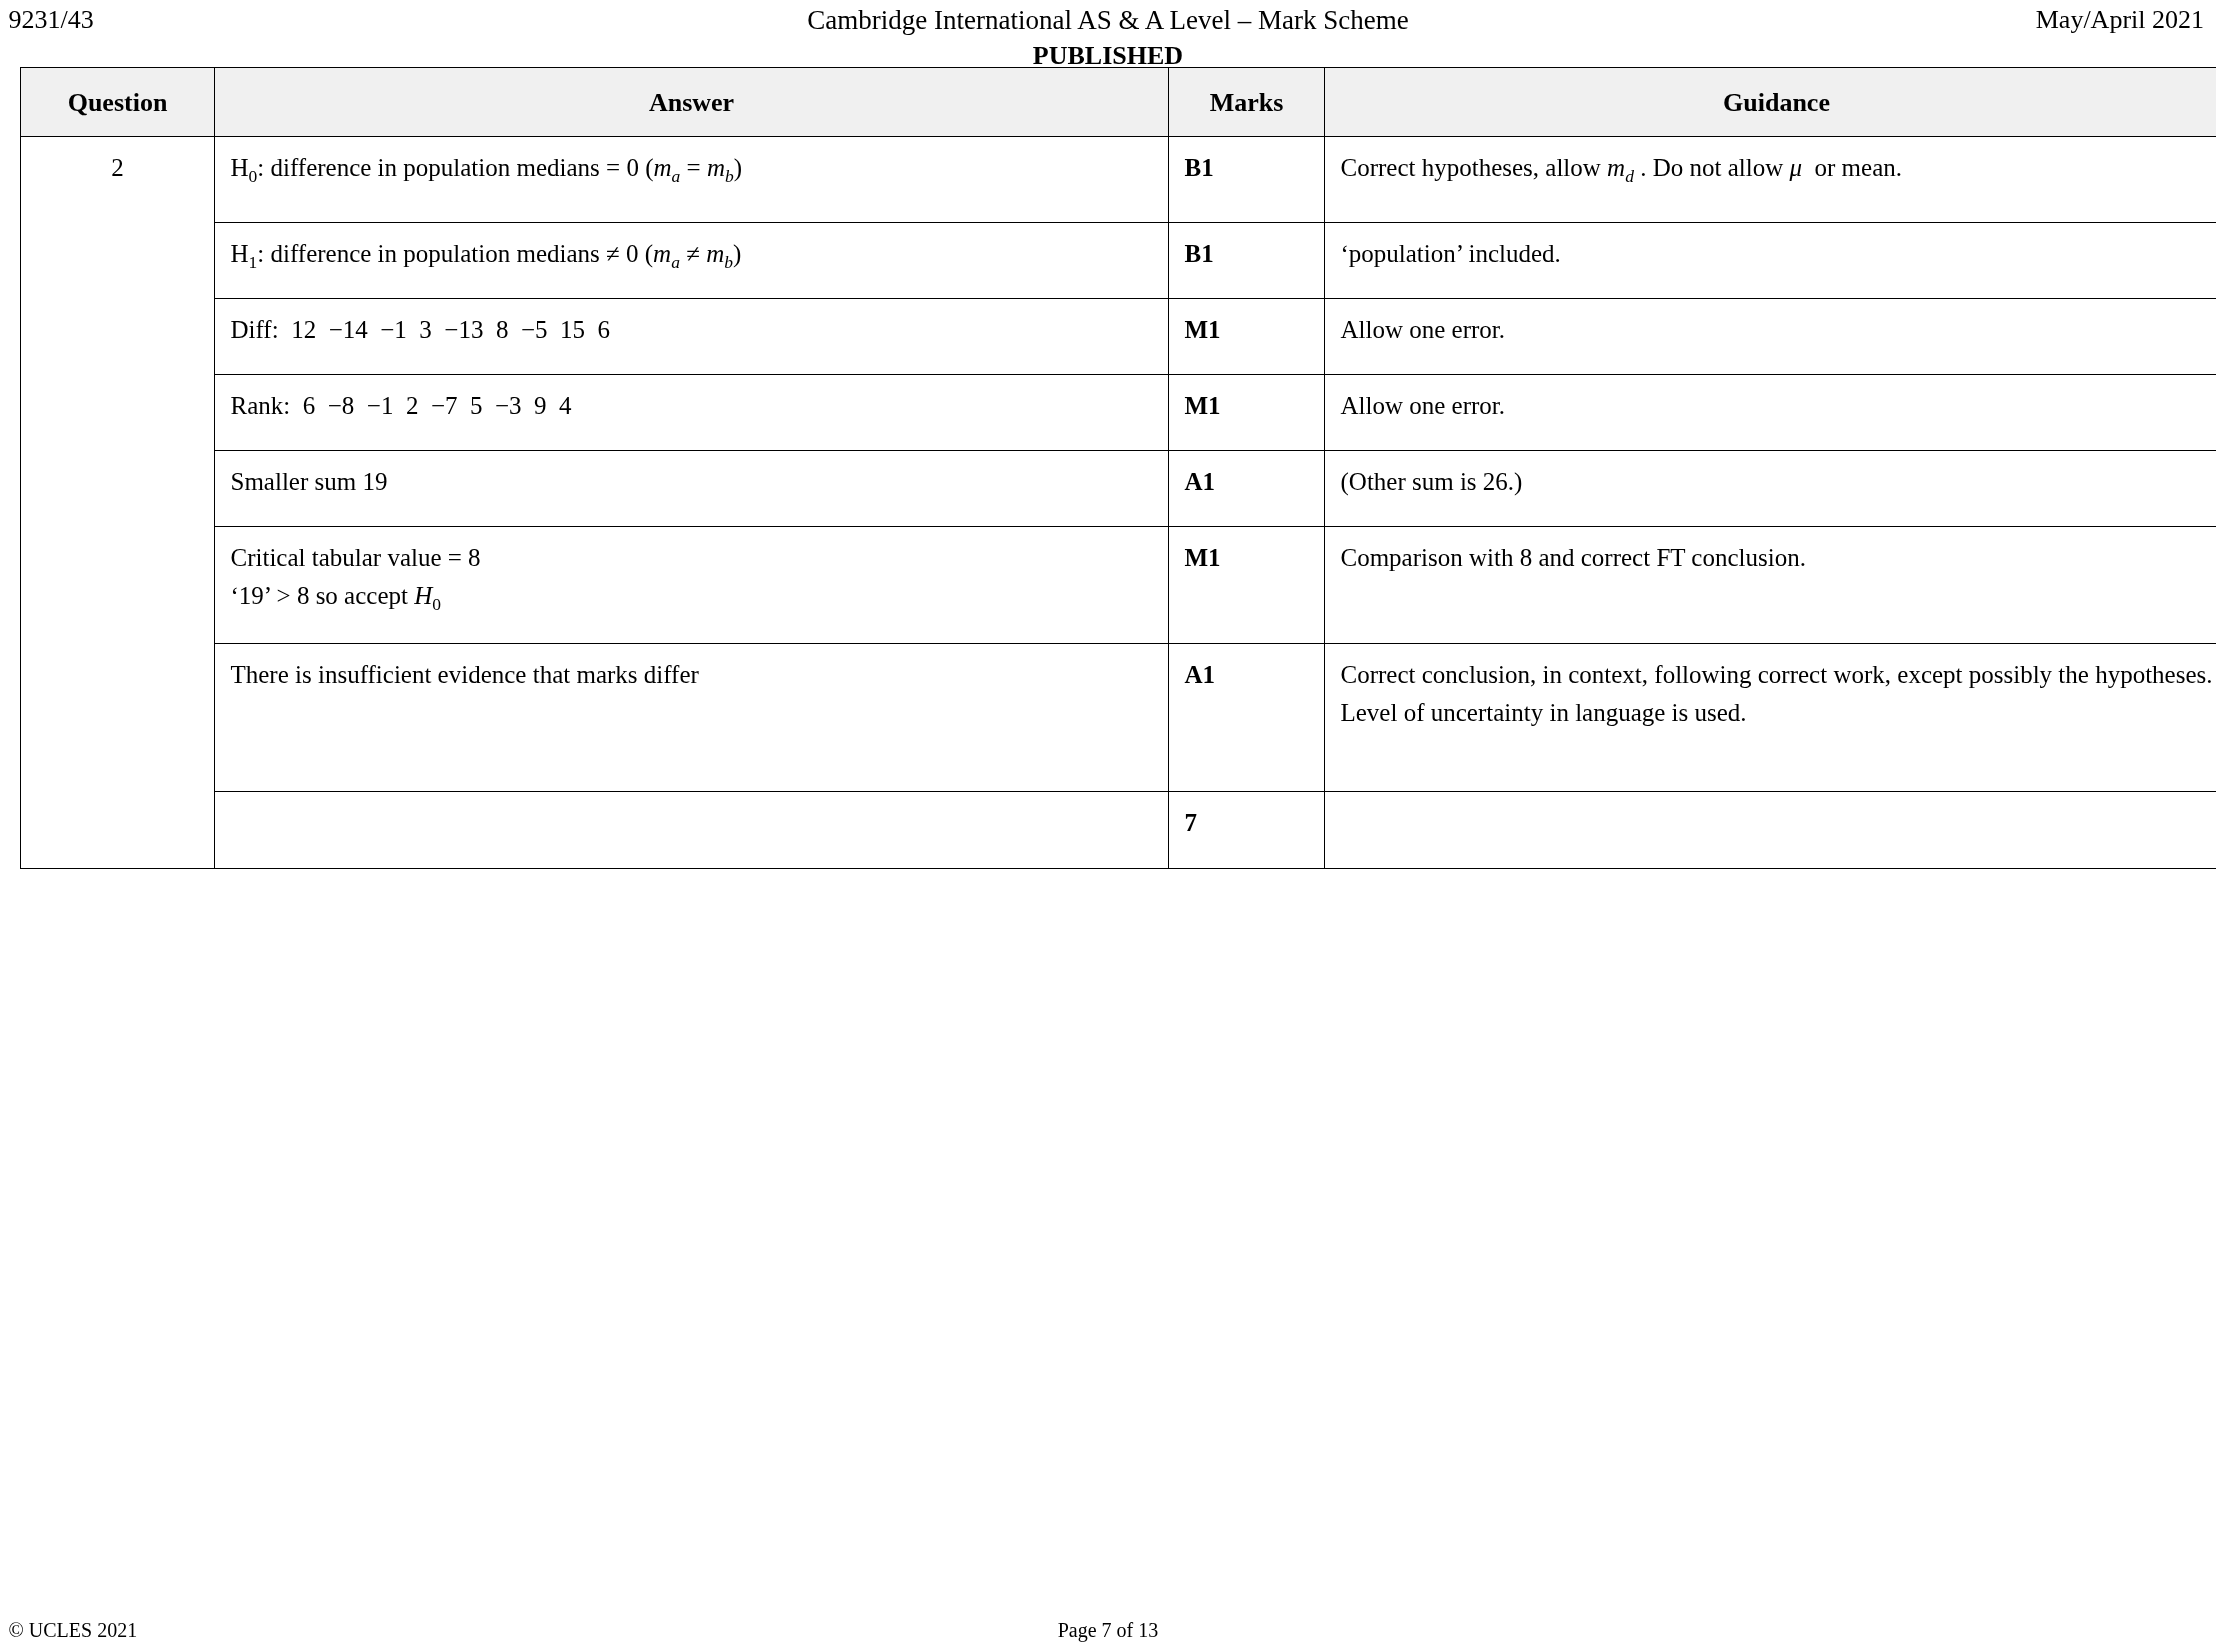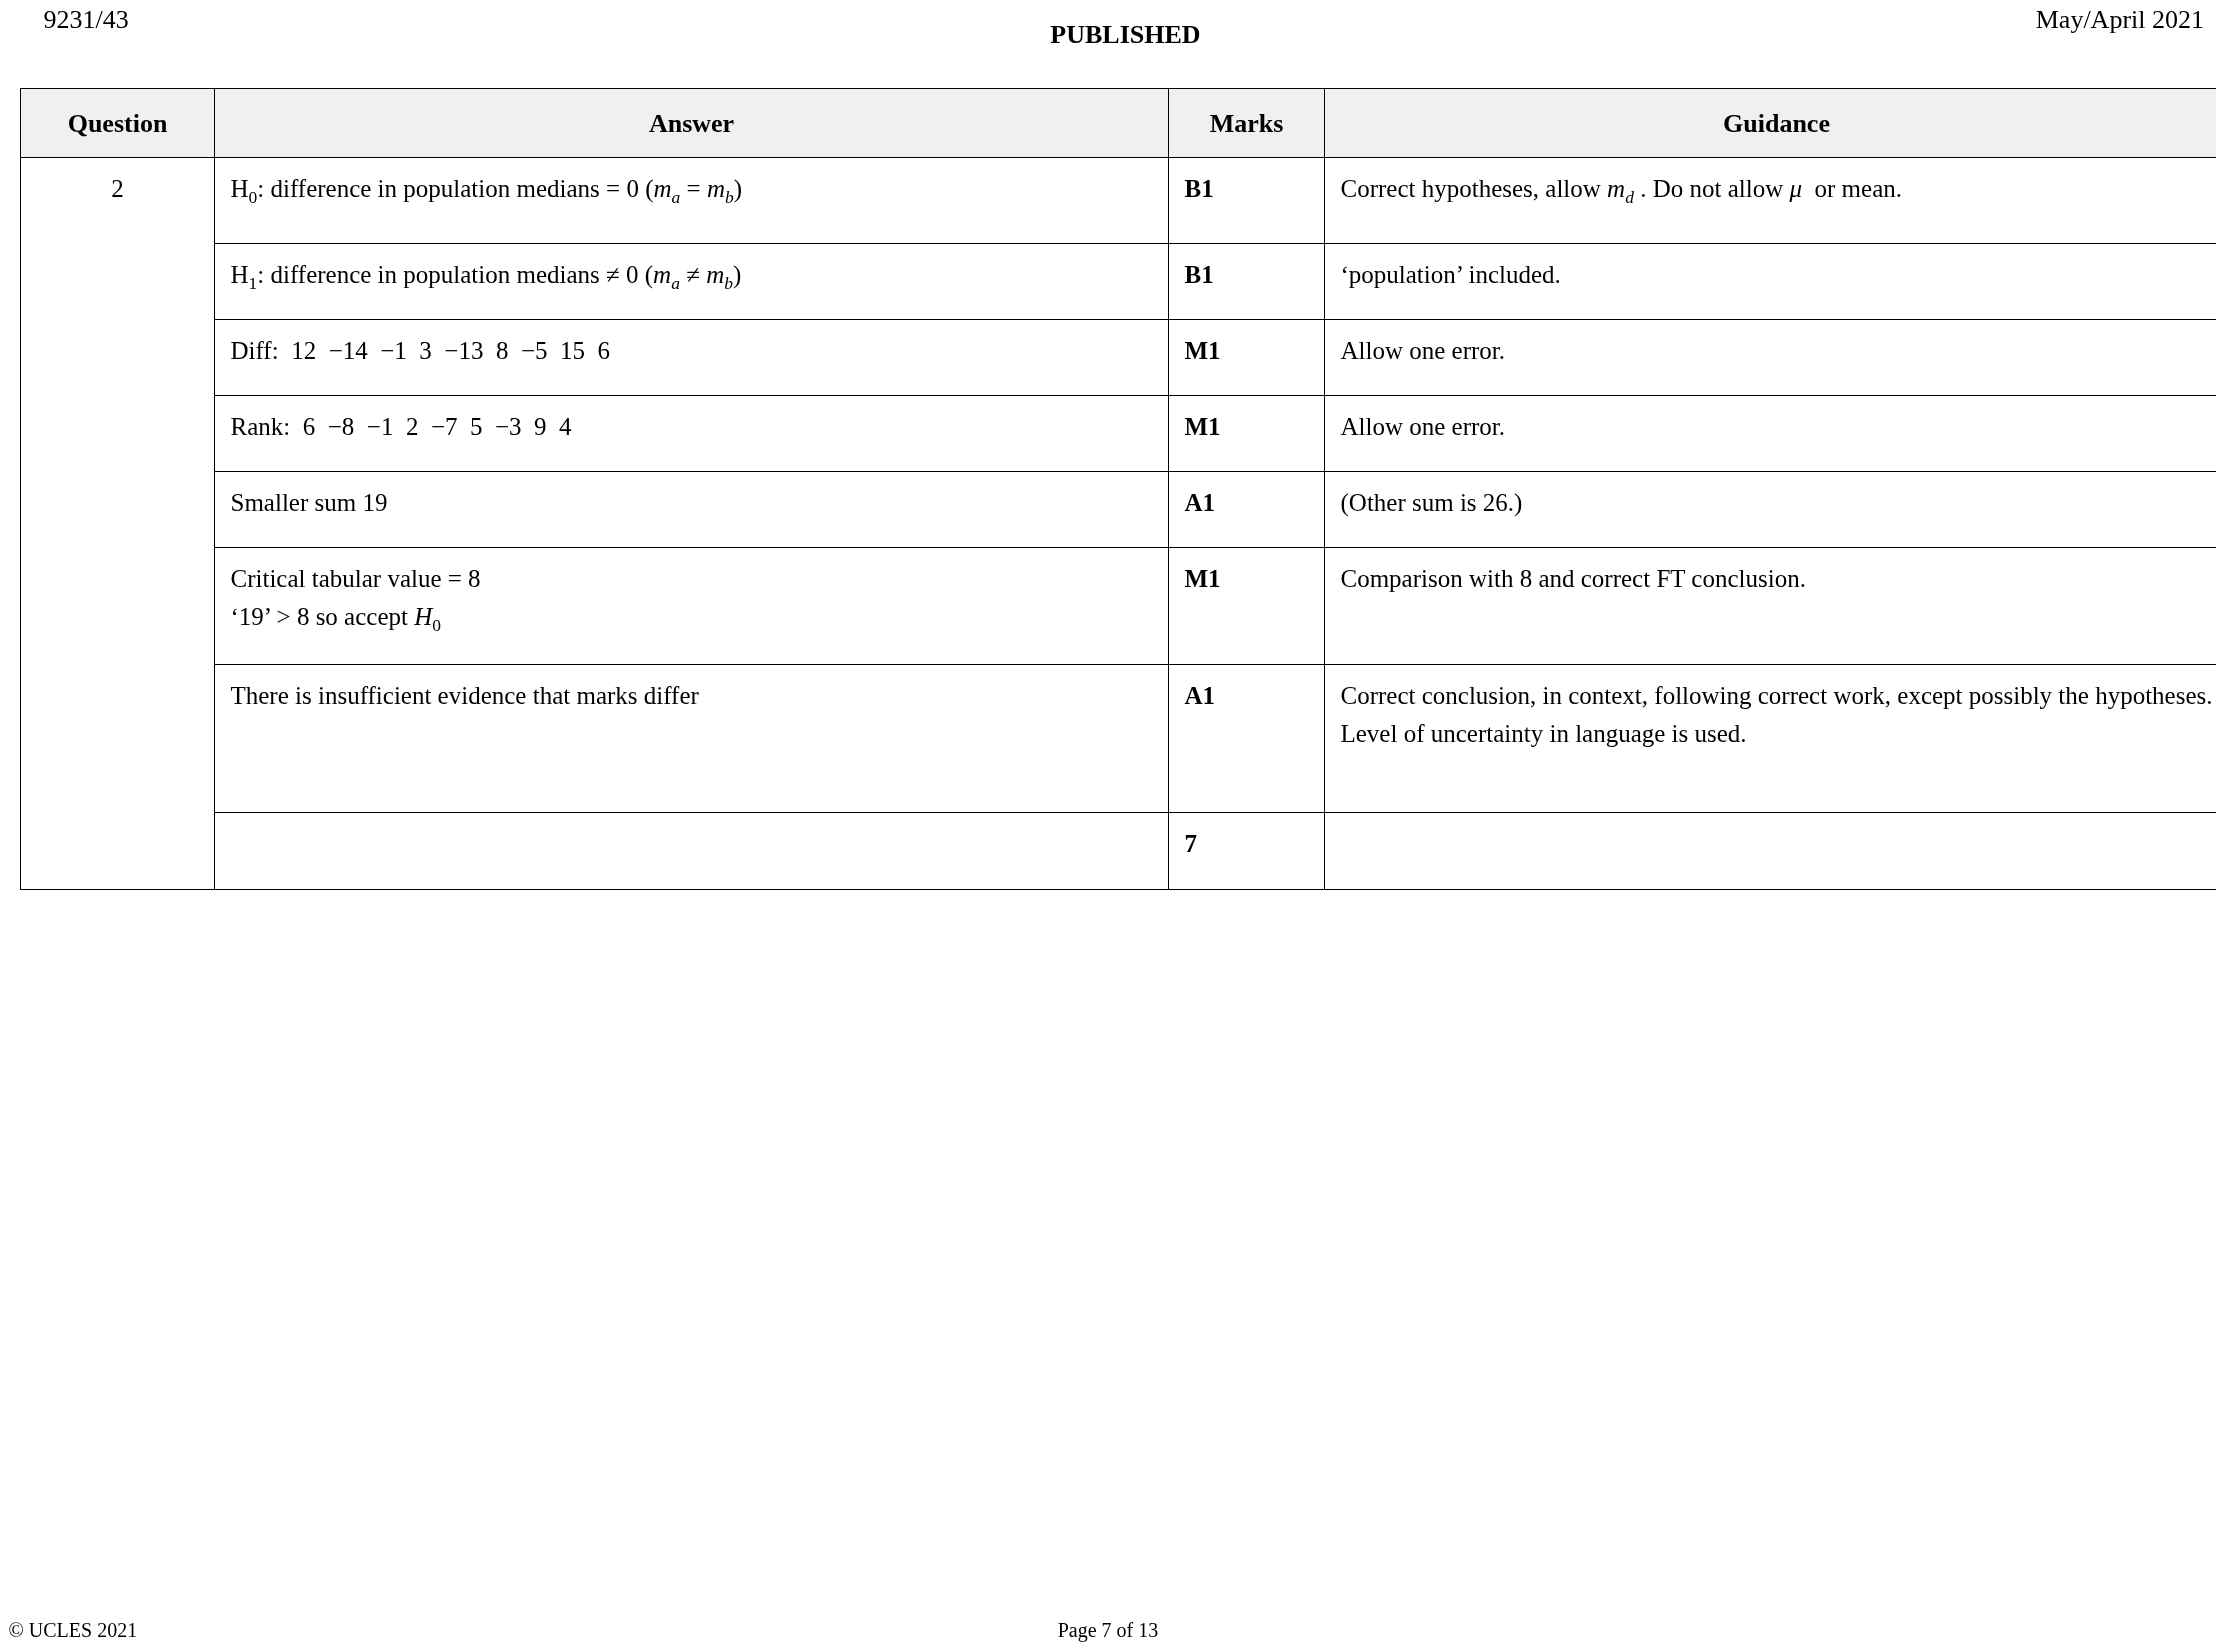--- a/index.html
+++ b/index.html
@@ -12,23 +12,22 @@
     position: relative;
     width: 2216px;
     height: 1649px;
     background: #ffffff;
     overflow: hidden;
   }
 
   
   .doc-header {
     position: relative;
-    height: 88px;
-    padding-top: 17px;
-    margin-left: 35px;
+    height: 67px;
+    padding-top: 2px;
   }
   .paper-code {
     position: absolute;
     left: 8.6px;
     top: 5.2px;
     font-size: 26px;
   }
   .session {
     position: absolute;
     right: 12px;
@@ -107,20 +106,21 @@
   }
 </style>
 </head>
 <body>
 
 <div class="page">
 
   <header class="doc-header">
     <div class="paper-code">9231/43</div>
     <div class="title-block">
+      <div class="title">Cambridge International AS &amp; A Level – Mark Scheme</div>
       <div class="subtitle">PUBLISHED</div>
     </div>
     <div class="session">May/April 2021</div>
   </header>
 
   <table class="ms-table">
     <colgroup>
       <col class="c-question">
       <col class="c-answer">
       <col class="c-marks">

